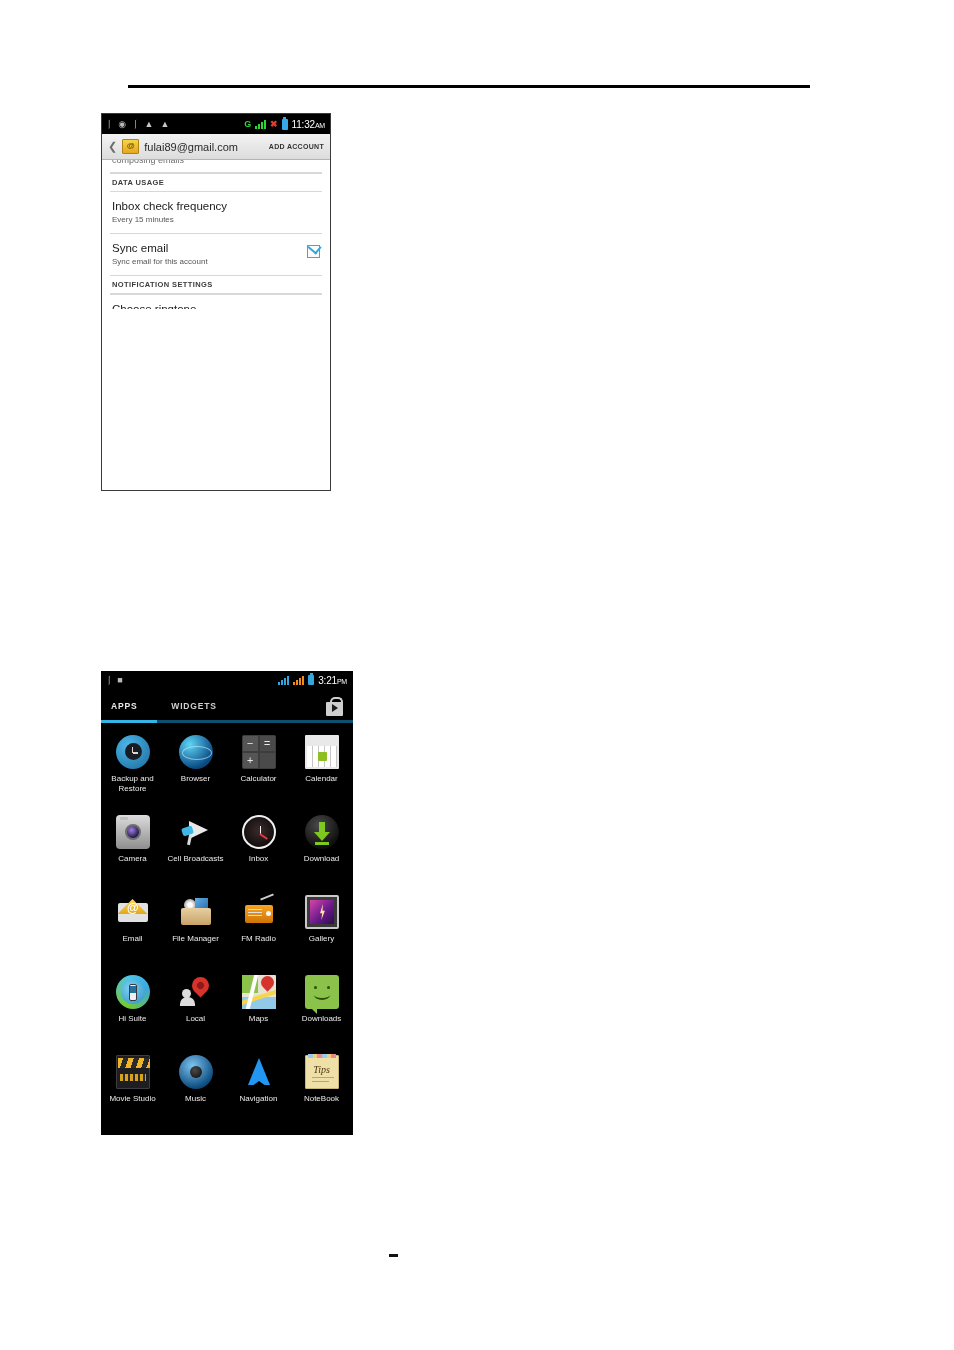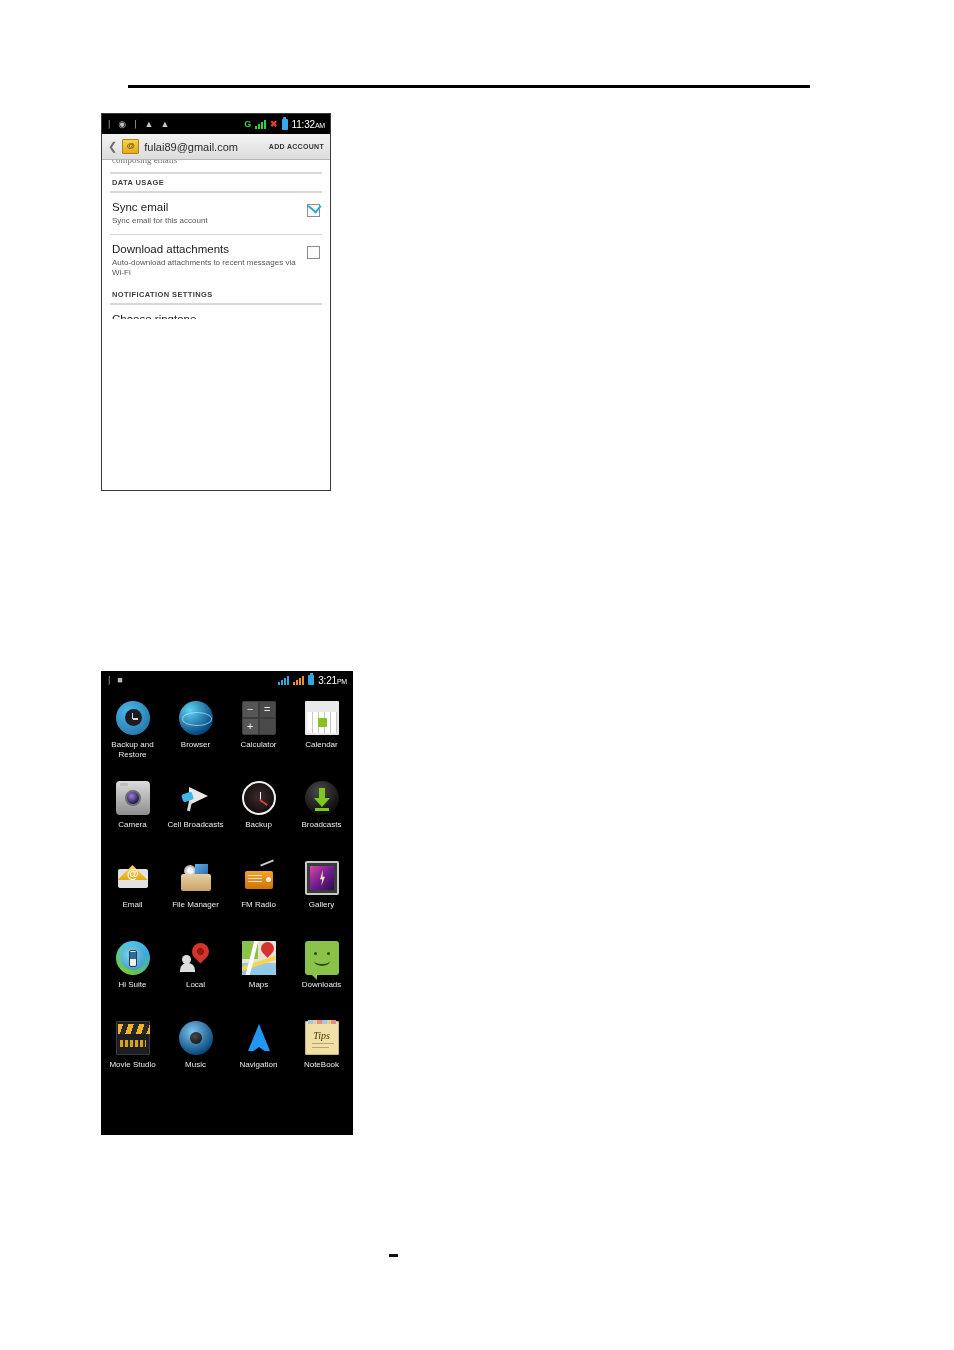--- a/index.html
+++ b/index.html
@@ -165,21 +165,20 @@
     position: relative;
     background: #ffffff;
     height: 330px;
     overflow: hidden;
   }
   .clipped-row {
     padding: 0 10px;
     height: 12px;
     overflow: hidden;
     position: relative;
-    font-family: Liberation Serif, serif;
   }
   .clipped-row .ghost {
     font-size: 9px;
     color: #6f6f6f;
     position: absolute;
     top: -5px;
     left: 10px;
   }
   .divider {
     height: 1px;
@@ -862,38 +861,37 @@
     <div class="clipped-row">
       <span class="ghost">composing emails</span>
     </div>
     <div class="divider"></div>
 
     <div class="divider"></div>
 
     <div class="section-head">DATA USAGE</div>
     <div class="divider"></div>
 
+    <div class="pref">
+      <div class="pref-texts">
+        <div class="pref-title">Inbox check frequency</div>
+        <div class="pref-sub">Every 15 minutes</div>
+      </div>
+    </div>
     <div class="divider"></div>
 
     <div class="pref">
       <div class="pref-texts">
         <div class="pref-title">Sync email</div>
         <div class="pref-sub">Sync email for this account</div>
       </div>
       <span class="cbox on"></span>
     </div>
     <div class="divider"></div>
 
-    <div class="pref">
-      <div class="pref-texts">
-        <div class="pref-title">Download attachments</div>
-        <div class="pref-sub">Auto-download attachments to recent messages via Wi-Fi</div>
-      </div>
-      <span class="cbox"></span>
-    </div>
 
     <div class="section-head">NOTIFICATION SETTINGS</div>
     <div class="divider"></div>
 
     <div class="divider"></div>
 
     <div class="pref cut">
       <div class="pref-texts">
         <div class="pref-title">Choose ringtone</div>
       </div>
@@ -920,20 +918,32 @@
           <i></i>
           <i></i>
           <i></i>
           <i></i>
         </span>
       <span class="bat2"></span>
       <span class="sb-clock"><span>3:21</span><span class="ampm">PM</span></span>
     </div>
   </div>
 
+  <div class="dr-tabs">
+    <span class="dr-tab">APPS</span>
+    <span class="dr-tab inactive">WIDGETS</span>
+    <span class="dr-market">
+      <span class="bag"></span>
+      <span class="handle"></span>
+      <span class="play"></span>
+    </span>
+    <span class="dr-underline">
+        <span class="active"></span>
+      </span>
+  </div>
 
   <div class="dr-grid">
 
     <div class="app-cell">
       <span class="icon-box ic-backup">
           <i class="hand"></i>
           <i class="hand2"></i>
         </span>
       <span class="app-label">Backup and Restore</span>
     </div>
@@ -968,29 +978,29 @@
           <i class="body"></i>
           <i class="stand"></i>
         </span>
       <span class="app-label">Cell Broadcasts</span>
     </div>
     <div class="app-cell">
       <span class="icon-box ic-clock">
           <i class="h"></i>
           <i class="m"></i>
         </span>
-      <span class="app-label">Backup</span>
+      <span class="app-label">Inbox</span>
     </div>
     <div class="app-cell">
       <span class="icon-box ic-downloads">
           <i class="arr"></i>
           <i class="tip"></i>
           <i class="bar"></i>
         </span>
-      <span class="app-label">Broadcasts</span>
+      <span class="app-label">Download</span>
     </div>
 
     <div class="app-cell">
       <span class="icon-box ic-email">
           <i class="env"></i>
           <i class="flap"></i>
           <i class="at">@</i>
         </span>
       <span class="app-label">Email</span>
     </div>

